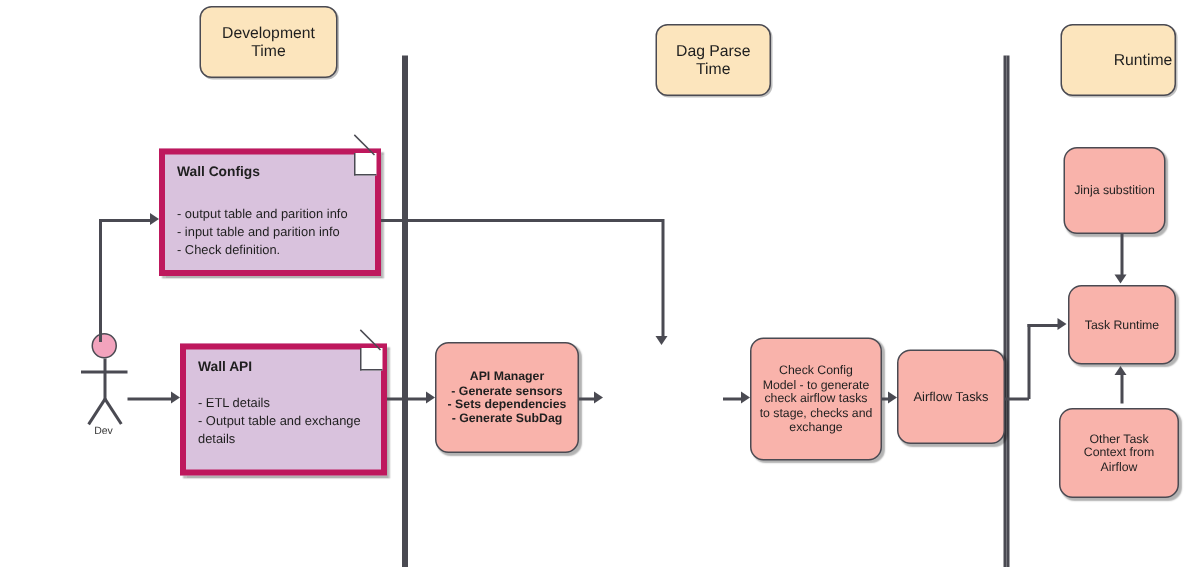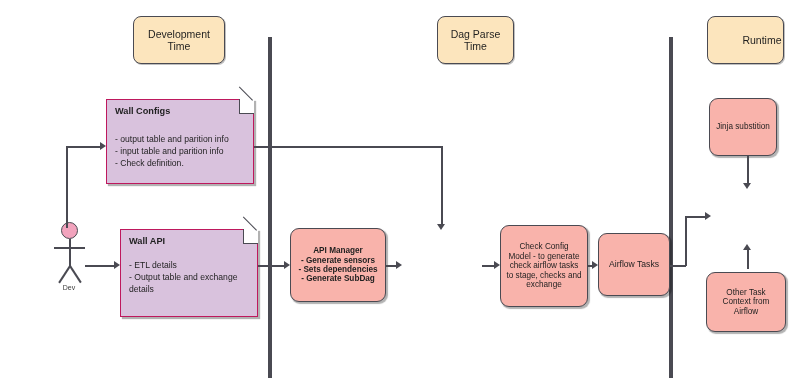--- a/index.html
+++ b/index.html
@@ -46,21 +46,21 @@
     box-shadow: 1.5px 1.5px 1px rgba(0,0,0,0.30);
     padding: 2px 4px;
   }
   .proc.big { font-size: 8.6px; }
 
   
   .note {
     position: absolute;
     box-sizing: border-box;
     background: #d9c2dd;
-    border: 1px solid #be185d;
+    border: 4px solid #be185d;
     box-shadow: 2px 2px 1px rgba(0,0,0,0.30);
     color: #1f1f1f;
   }
   .note .note-title {
     position: absolute;
     left: 8px;
     top: 6px;
     font-size: 9.2px;
     font-weight: bold;
   }
@@ -182,21 +182,21 @@
   }
 </style>
 </head>
 <body>
 
 <div id="canvas">
 
   <div class="divider" style="left:268px; top:37px;"></div>
   <div class="divider" style="left:669px; top:37px;"></div>
 
-  <div class="node phase" style="left:133px; top:16px; width:92px; height:48px; white-space:pre-line;">Development
+  <div class="node phase" style="left:133px; top:4px; width:92px; height:48px; white-space:pre-line;">Development
 Time</div>
 
   <div class="node phase" style="left:437px; top:16px; width:77px; height:48px; white-space:pre-line;">Dag Parse
 Time</div>
 
   <div class="node phase" style="left:707px; top:16px; width:77px; height:48px; white-space:pre-line;padding-left:33px;">Runtime</div>
 
   <div class="note" style="left:106px; top:99px; width:148px; height:85px;">
     <div class="dogear"></div>
     <div class="dogear-line"></div>
@@ -233,20 +233,21 @@
   <div class="node proc" style="left:500px; top:225px; width:88px; height:82px; white-space:pre-line;">Check Config
 Model - to generate
 check airflow tasks
 to stage, checks and
 exchange</div>
 
   <div class="node proc big" style="left:598px; top:233px; width:72px; height:63px; white-space:pre-line;">Airflow Tasks</div>
 
   <div class="node proc" style="left:709px; top:98px; width:68px; height:58px; white-space:pre-line;">Jinja substition</div>
 
+  <div class="node proc" style="left:712px; top:190px; width:72px; height:53px; white-space:pre-line;">Task Runtime</div>
 
   <div class="node proc" style="left:706px; top:272px; width:80px; height:60px; white-space:pre-line;">Other Task
 Context from
 Airflow</div>
 
   <div class="ln lnv" style="left:66px; top:146px; height:82px;"></div>
   <div class="ln lnh" style="left:66px; top:146px; width:34px;"></div>
   <div class="arrow right" style="left:100px; top:142px;"></div>
 
   <div class="ln lnh" style="left:85px; top:265px; width:29px;"></div>

